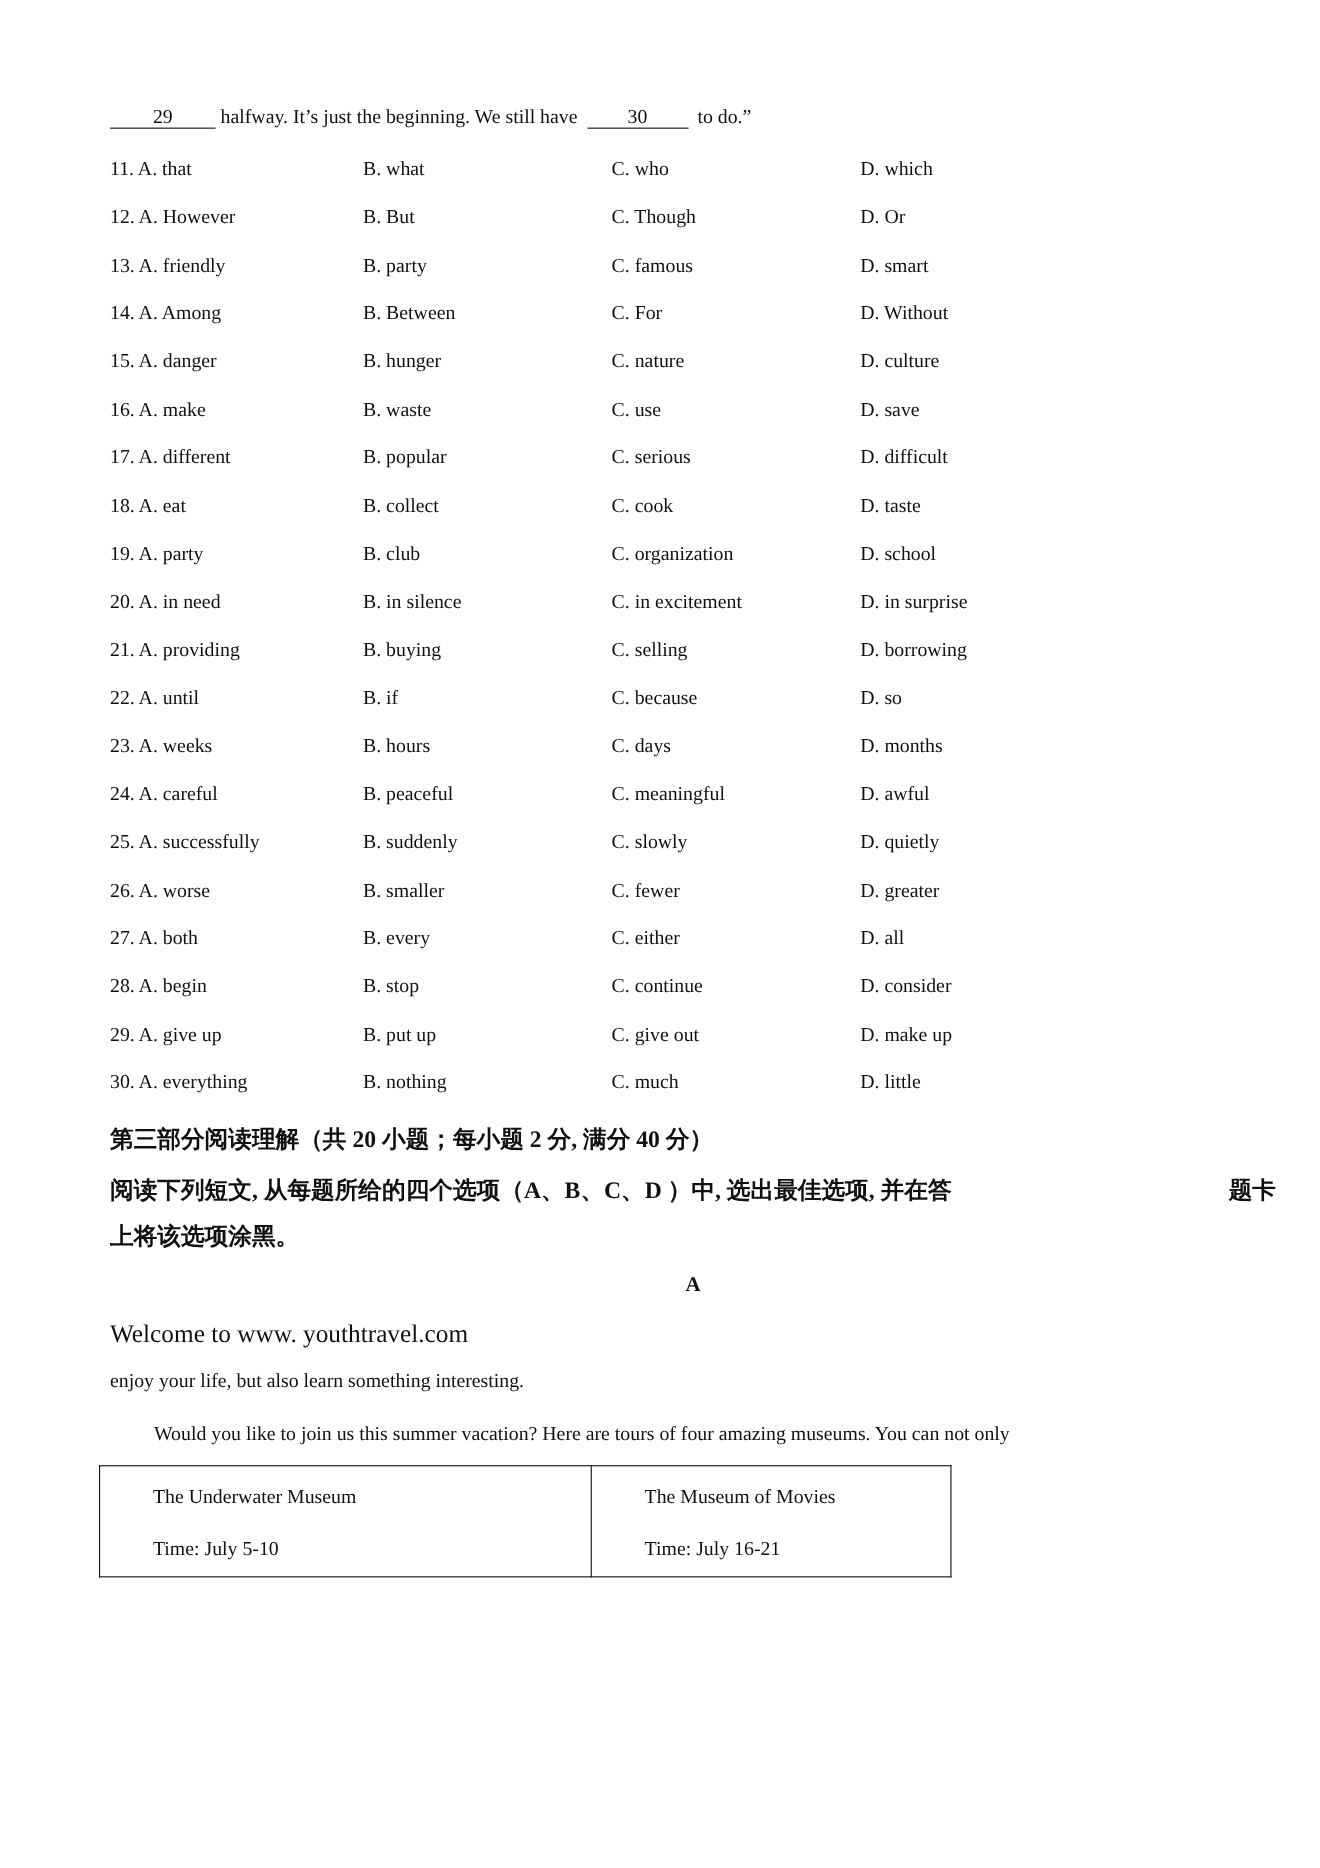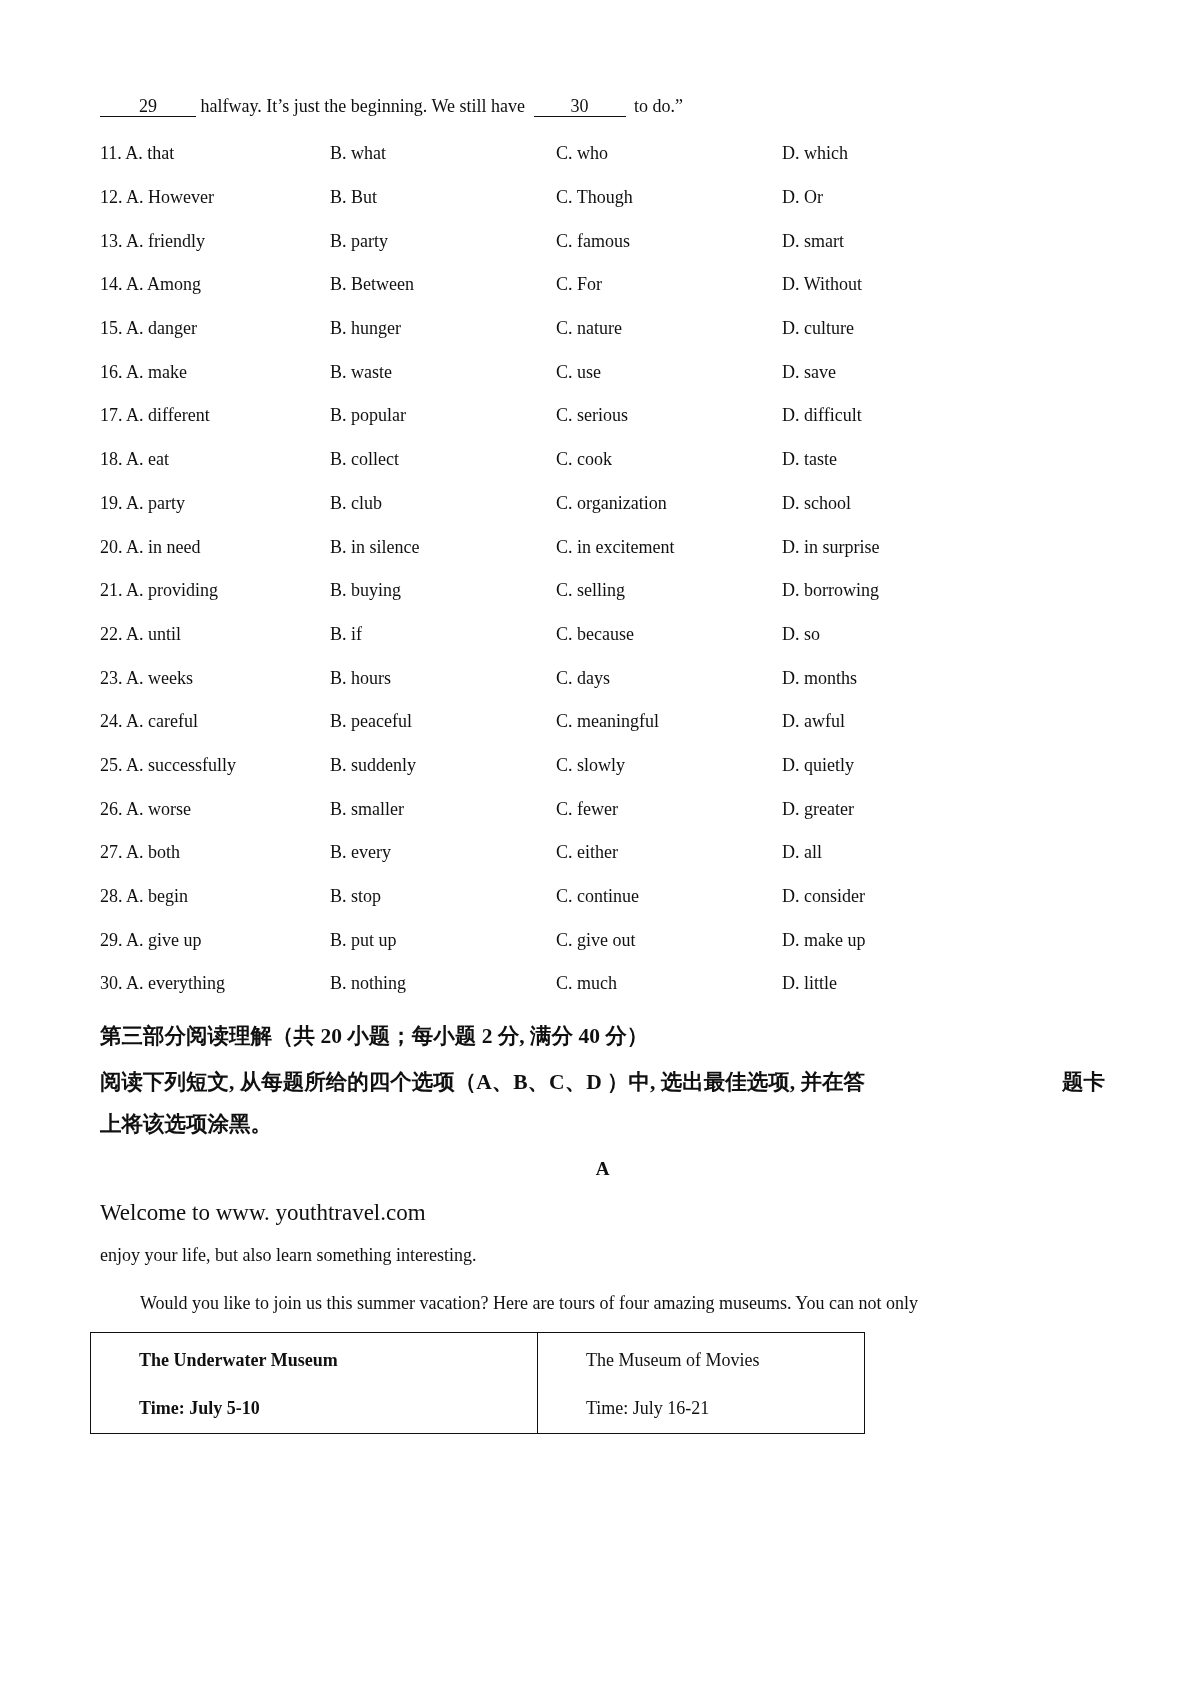--- a/index.html
+++ b/index.html
@@ -9,21 +9,21 @@
   }
   body {
     width: 1200px;
     height: 1698px;
     position: relative;
     font-family: "Liberation Serif", "DejaVu Serif", serif;
     color: #101010;
     overflow: hidden;
   }
   .page {
-    padding: 94px 95px 0 100px;
+    padding: 94px 40px 0 100px;
   }
   .intro-line {
     font-size: 18px;
     line-height: 24px;
     white-space: nowrap;
   }
   .blank {
     display: inline-block;
     border-bottom: 1px solid #101010;
     text-align: center;
@@ -92,21 +92,21 @@
     width: 775px;
     border-collapse: collapse;
     table-layout: fixed;
   }
   .museum-table td {
     border: 1.5px solid #101010;
     vertical-align: top;
     padding: 15px 10px 13px 48px;
     font-size: 18px;
   }
-  .museum-table td.col-1 { width: 388px; font-weight: bold; }
+  .museum-table td.col-1 { width: 388px; }
   .cell-title {
     line-height: 24px;
   }
   .cell-time {
     margin-top: 24px;
     line-height: 24px;
   }
 </style>
 </head>
 <body>

